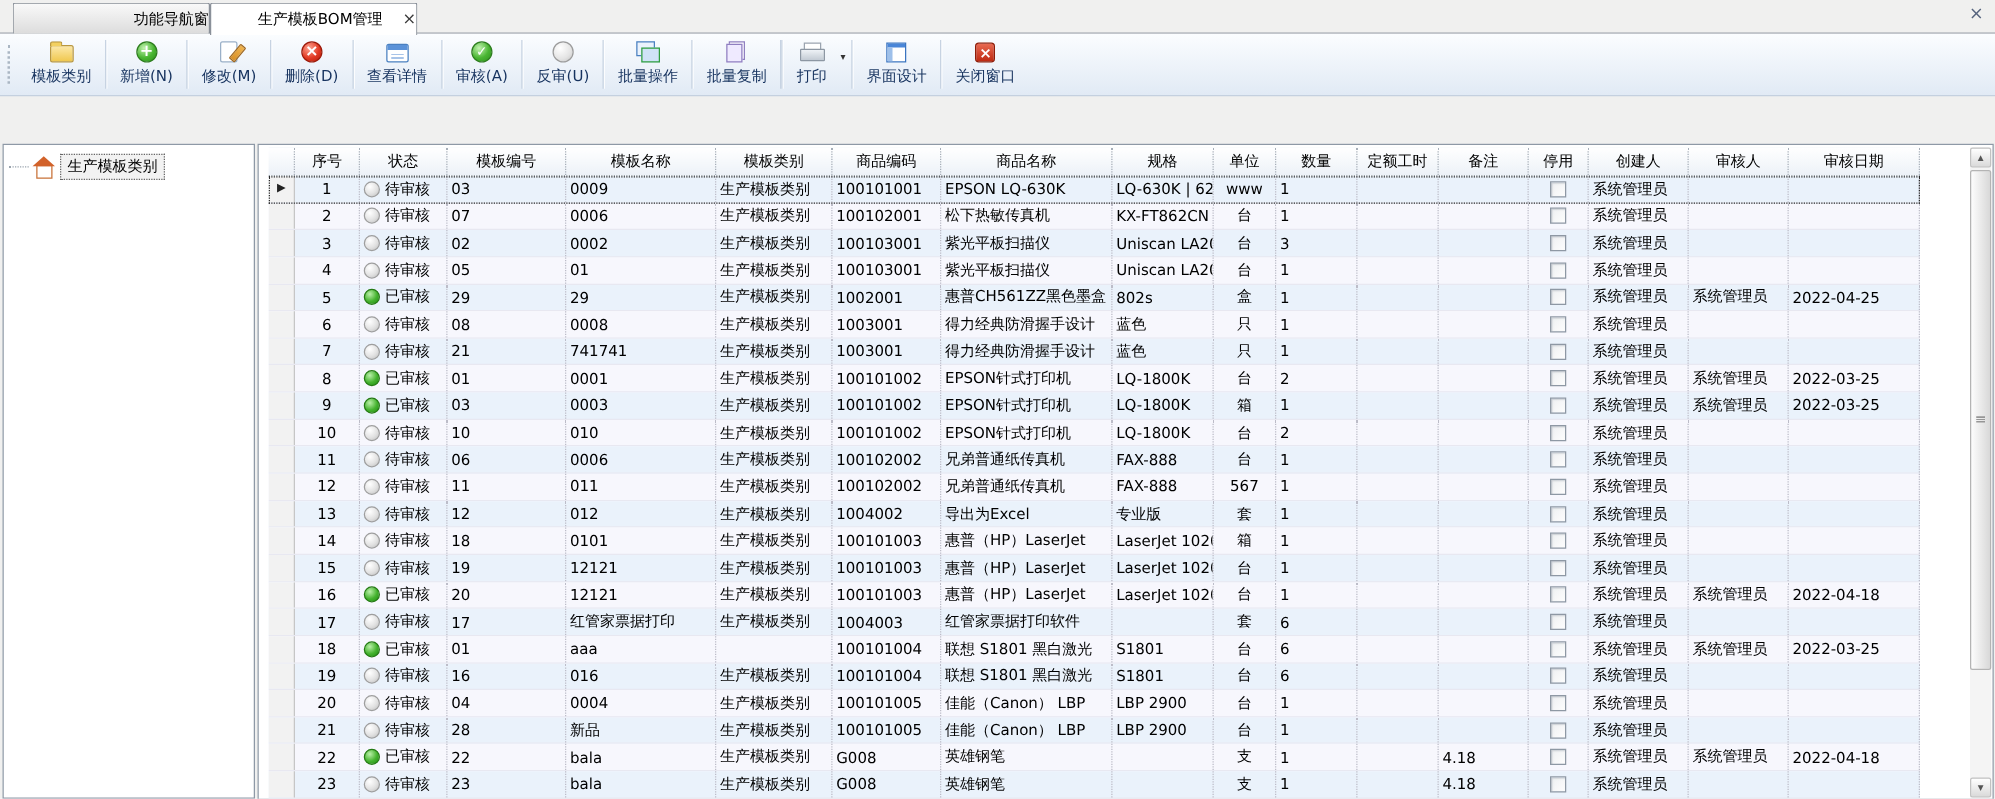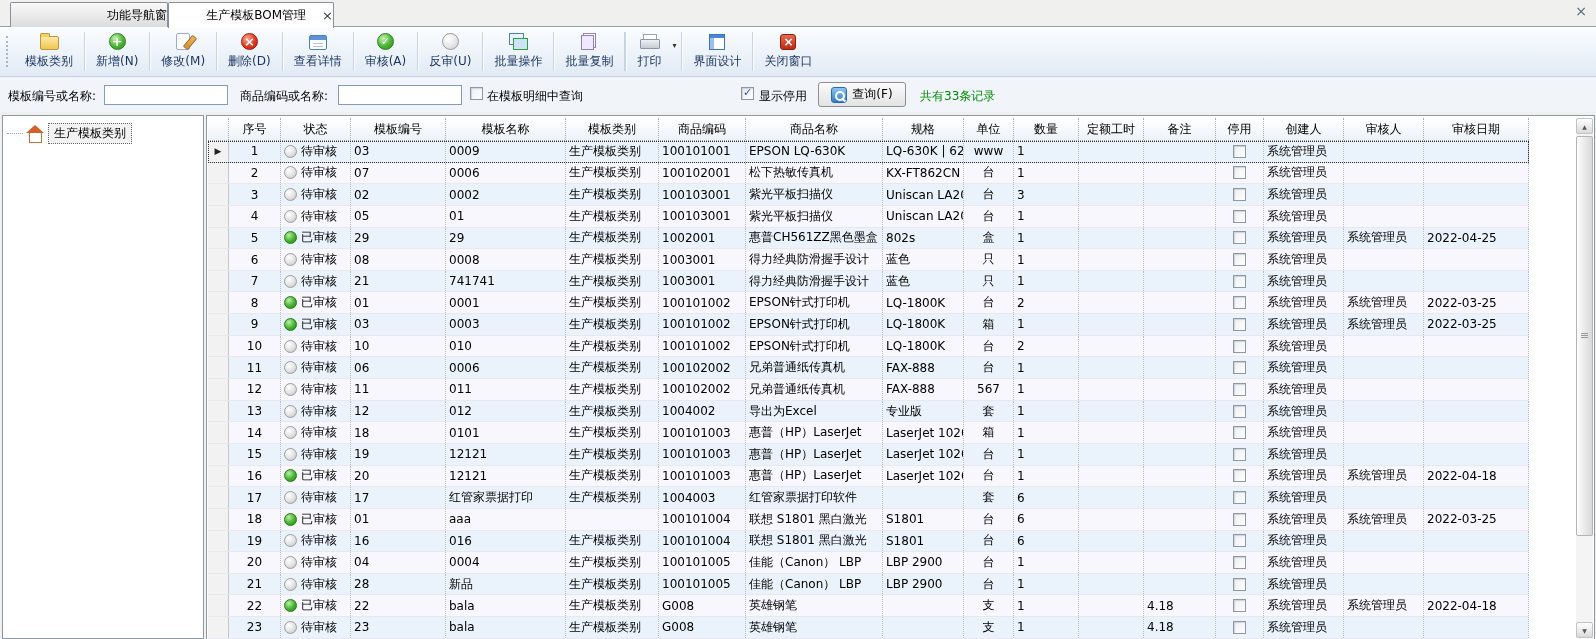--- a/index.html
+++ b/index.html
@@ -71,21 +71,21 @@
 
 .tree-panel{position:absolute;left:2px;top:115px;width:202px;bottom:0;background:#fff;border:1px solid #8e99a6}
 .tree-node{position:absolute;left:4px;top:7px;display:flex;align-items:center}
 .tree-dots{width:16px;border-top:1px dotted #9aa4ae;margin-right:3px}
 .home-icon{position:relative;width:18px;height:16px;margin-right:4px;flex:none}
 .home-icon::before{content:"";position:absolute;left:3px;top:6px;width:11px;height:9px;background:#fff;border:1px solid #c87137}
 .home-icon::after{content:"";position:absolute;left:0;top:-1px;width:0;height:0;border-left:9px solid transparent;border-right:9px solid transparent;border-bottom:8px solid #d2622a}
 .tree-label{padding:1px 5px;background:#f2f2f2;border:1px dotted #666;white-space:nowrap}
 
 .grid-panel{position:absolute;left:206px;top:115px;right:1px;bottom:-1px;background:#fff;border:1px solid #8e99a6;overflow:hidden}
-.grid-inner{position:absolute;left:1px;top:2px;width:1321px}
+.grid-inner{position:absolute;left:8px;top:2px;width:1321px}
 .grid-head{display:flex;height:23px;background:linear-gradient(#ffffff,#edf2f8);border-bottom:1px dotted #98a2ac}
 .hcell{display:flex;align-items:center;justify-content:center;border-right:1px dotted #a6aeb8;overflow:hidden;white-space:nowrap;flex:none;height:100%}
 .grow{display:flex;height:21.65px;border-bottom:1px solid #e8e8f1;flex:none}
 .grow.odd{background:#eaf2fb}
 .grow.even{background:#f7f7fd}
 .grow.current{outline:1px dotted #2b2b2b;outline-offset:-1px}
 .gcell{display:flex;align-items:center;padding:0 3px;border-right:1px dotted #bcbcc8;overflow:hidden;white-space:nowrap;flex:none;height:100%}
 .c-ind{width:21px}.c-seq{width:52px}.c-status{width:70px}.c-code{width:95px}.c-name{width:120px}
 .c-cat{width:93px}.c-pcode{width:87px}.c-pname{width:137px}.c-spec{width:81px}.c-unit{width:50px}
 .c-qty{width:65px}.c-hours{width:65px}.c-remark{width:72px}.c-dis{width:48px}
@@ -178,35 +178,20 @@
         <span class="tb-ico ic-design"></span>
         <span class="tb-label">界面设计</span>
       </div>
       <span class="tsep"></span>
       <div class="tbtn">
         <span class="tb-ico ic-closewin"></span>
         <span class="tb-label">关闭窗口</span>
       </div>
     </div>
 
-  <div class="filterbar">
-    <span class="flabel" style="left:8px">模板编号或名称:</span>
-    <input class="finput" style="left: 104px;" value="">
-    <span class="flabel" style="left:240px">商品编码或名称:</span>
-    <input class="finput" style="left: 338px;" value="">
-    <span class="cb fcb" style="left:470px"></span>
-    <span class="flabel" style="left:487px">在模板明细中查询</span>
-    <span class="cb fcb checked" style="left:741px"></span>
-    <span class="flabel" style="left:759px">显示停用</span>
-    <div class="qbtn">
-      <span class="ic-search"></span>
-      <span>查询(F)</span>
-    </div>
-    <span class="rcount">共有33条记录</span>
-  </div>
 
   <div class="tree-panel">
     <div class="tree-node">
       <span class="tree-dots"></span>
       <span class="home-icon"></span>
       <span class="tree-label">生产模板类别</span>
     </div>
   </div>
 
   <div class="grid-panel">

